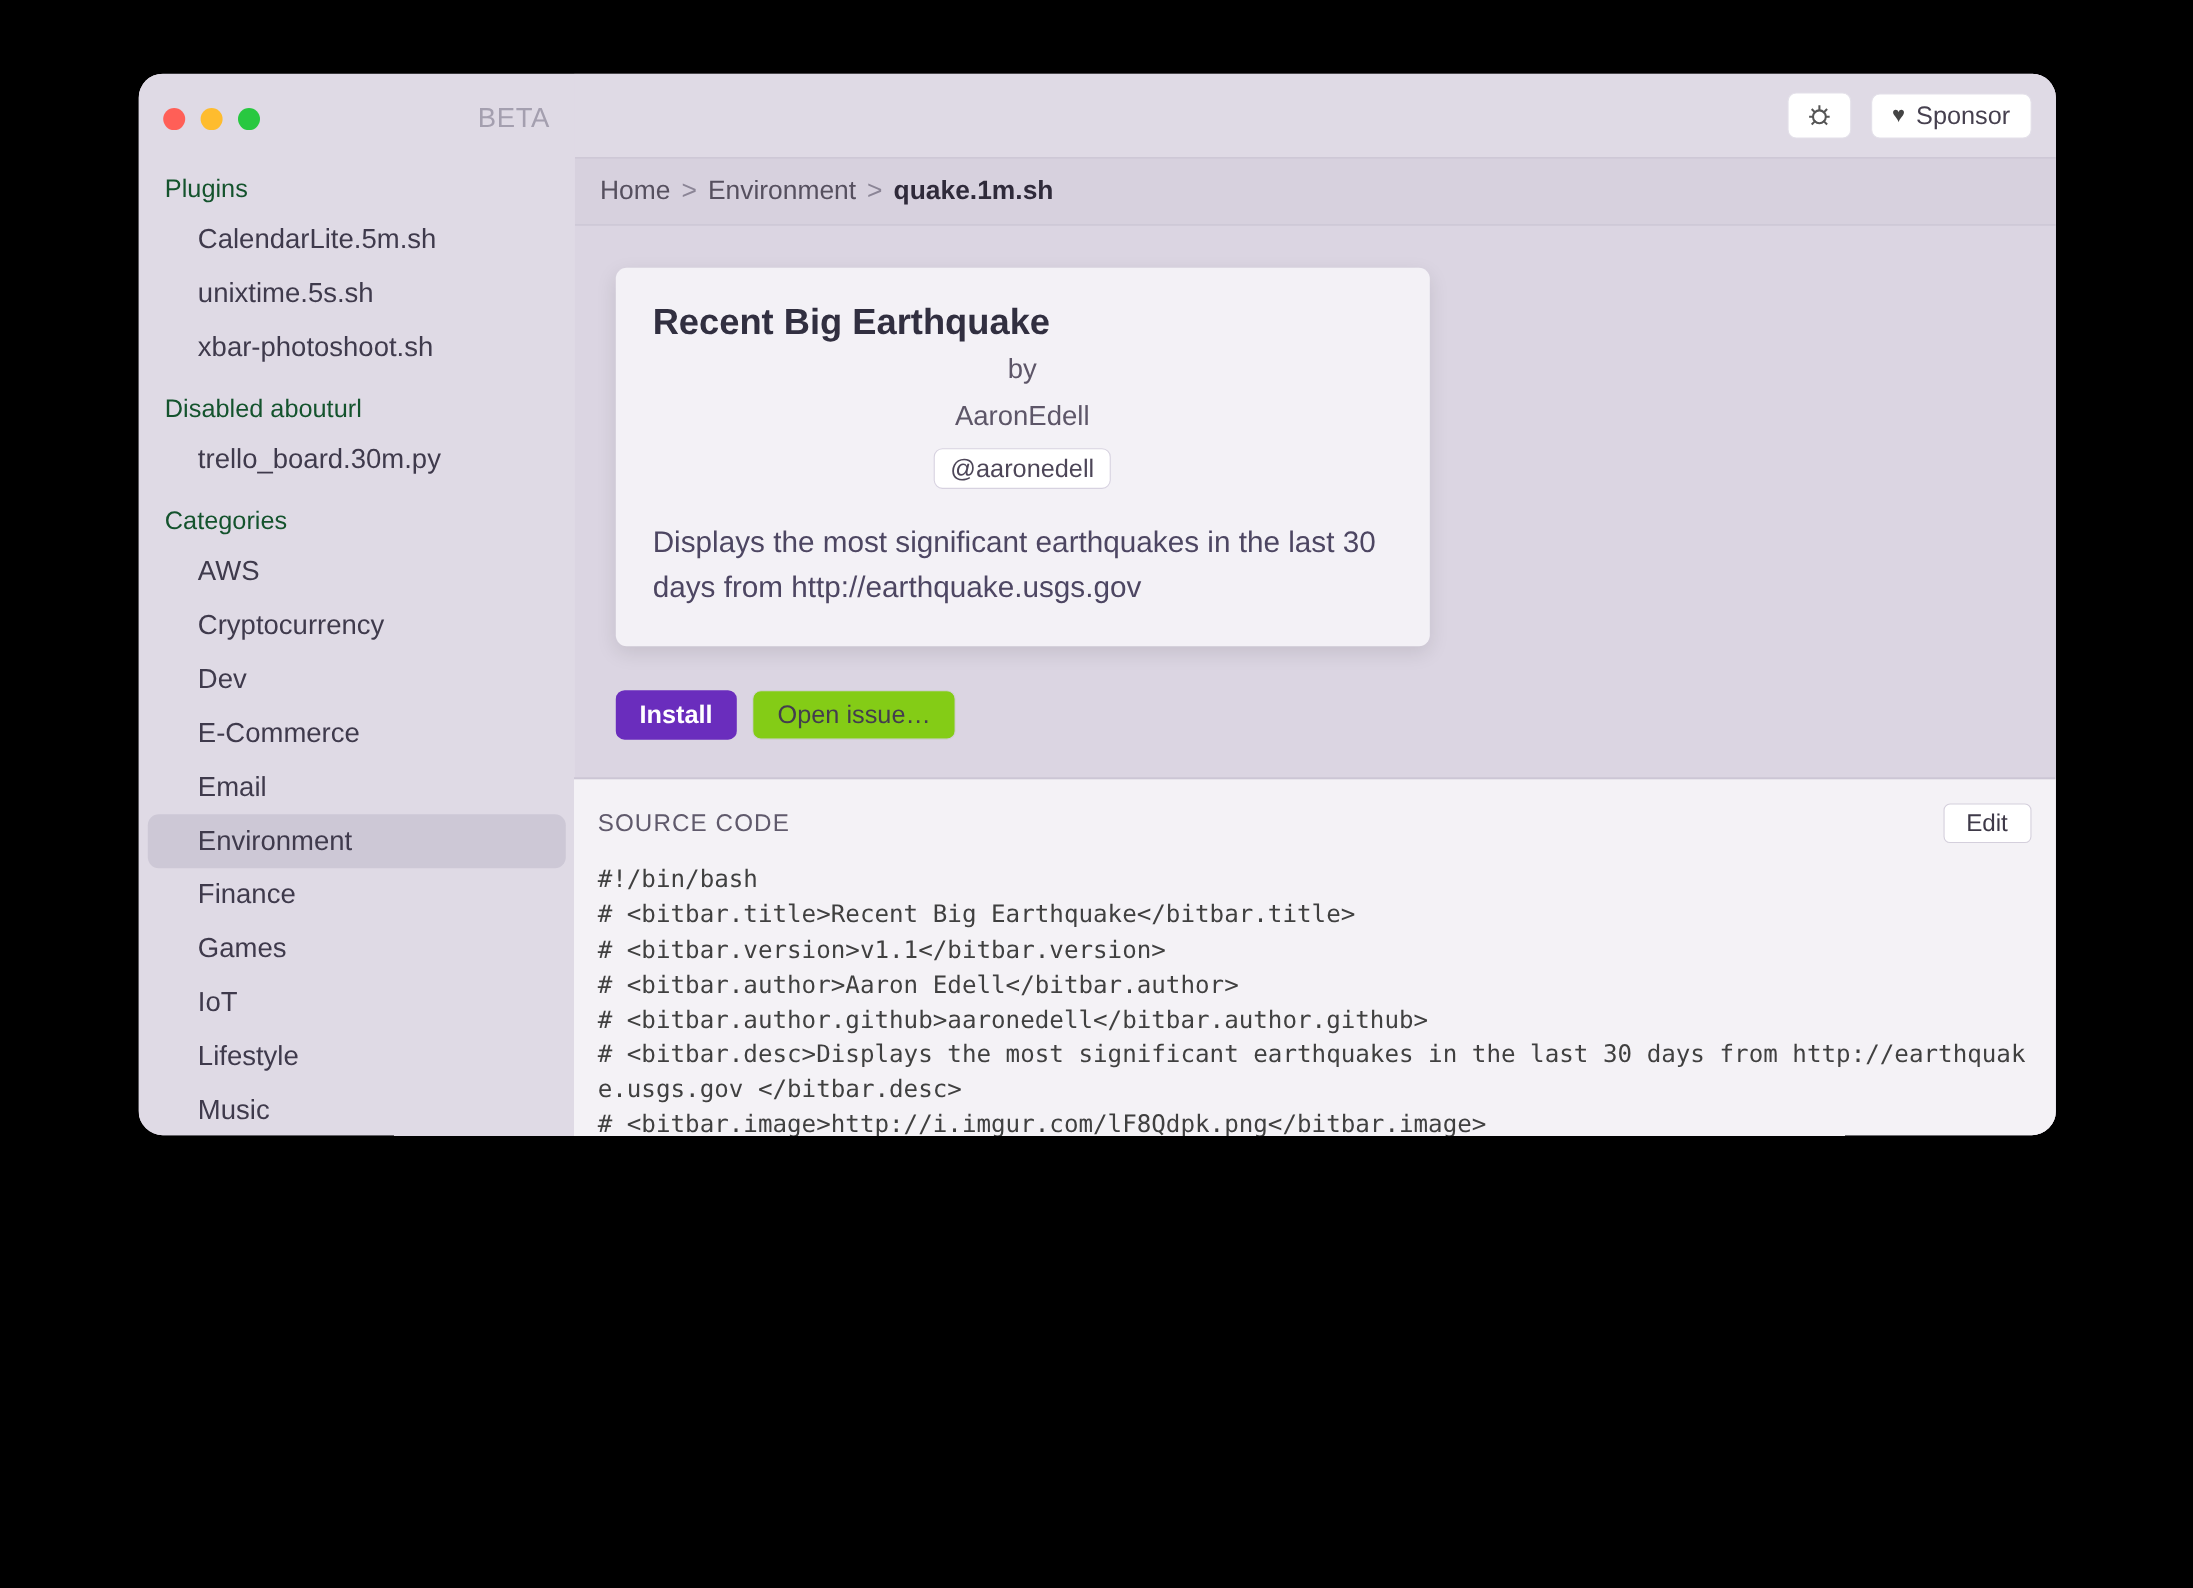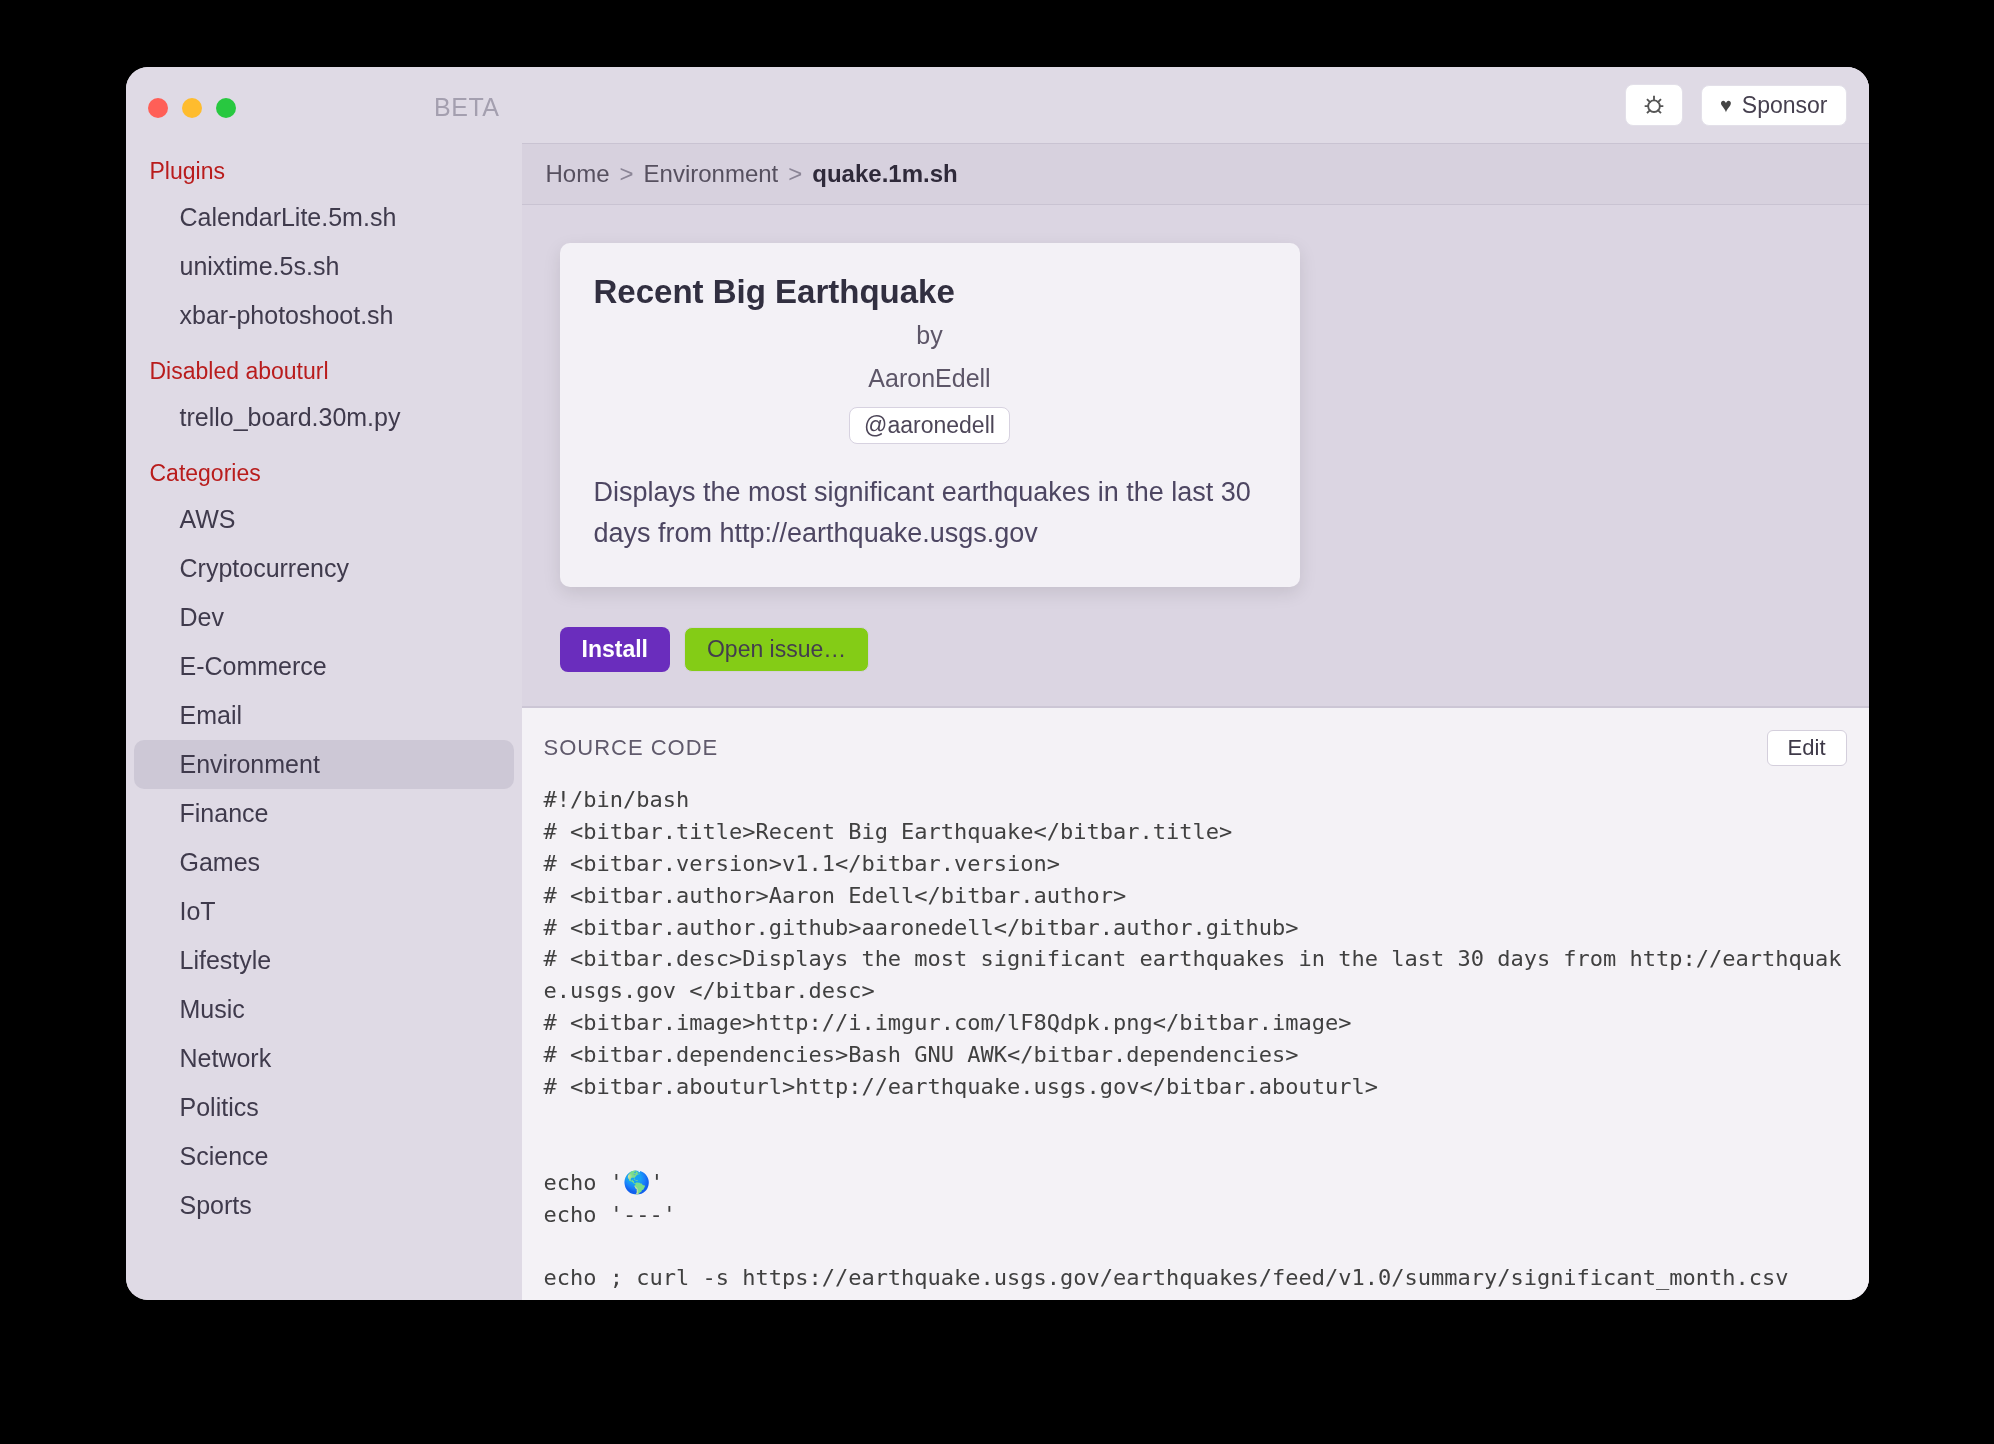--- a/index.html
+++ b/index.html
@@ -8,21 +8,21 @@
     background: #000;
     font-family: -apple-system, BlinkMacSystemFont, "Segoe UI", Helvetica, Arial, sans-serif;
     display: flex;
     align-items: flex-start;
     justify-content: center;
     width: 1994px;
     height: 1444px;
   }
   .window {
     width: 1743px;
-    height: 1233px;
+    height: 965px;
     margin-top: 67px;
     background: #dfdae5;
     border-radius: 22px;
     display: flex;
     overflow: hidden;
     box-shadow: 0 30px 60px rgba(0,0,0,.5);
   }
   .sidebar {
     width: 396px;
     background: #dfdae5;
@@ -41,21 +41,21 @@
   .tl.red { background: #ff5f57; }
   .tl.yellow { background: #febc2e; }
   .tl.green { background: #28c840; }
   .beta {
     color: #a49faf;
     font-size: 25px;
     font-weight: 500;
     letter-spacing: .5px;
   }
   .section-header {
-    color: #b91c1c;
+    color: #14532d;
     font-size: 23px;
     padding: 18px 24px 8px 24px;
   }
   .nav-item {
     color: #3f3a4c;
     font-size: 25px;
     padding: 10px 24px 10px 46px;
     cursor: pointer;
     border-radius: 10px;
     margin: 0 8px;

